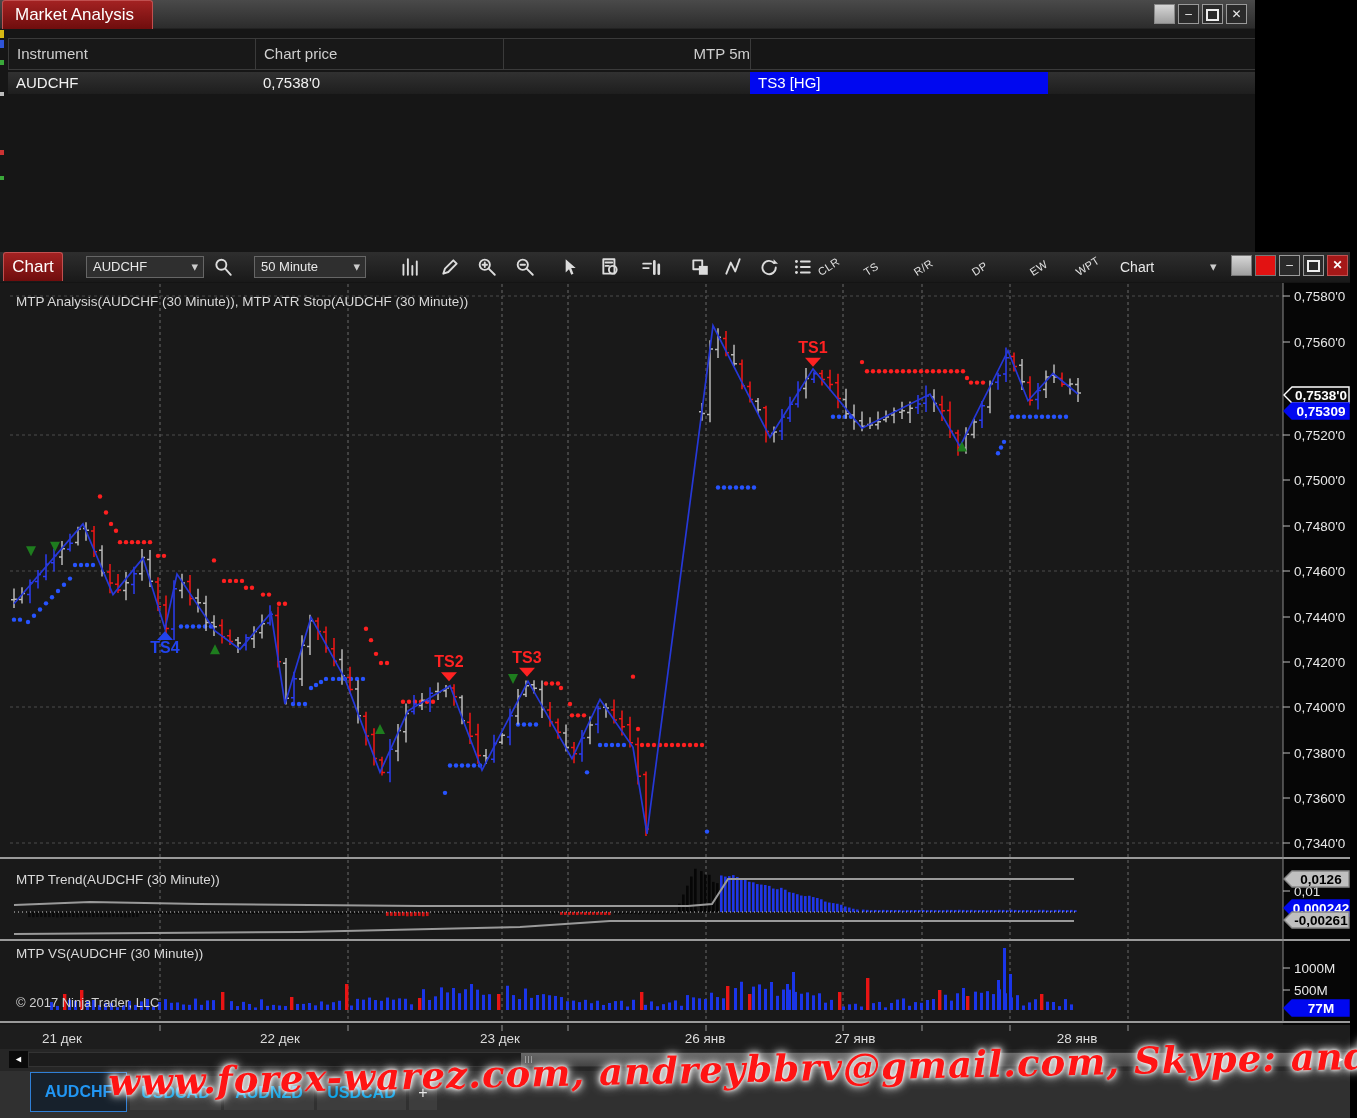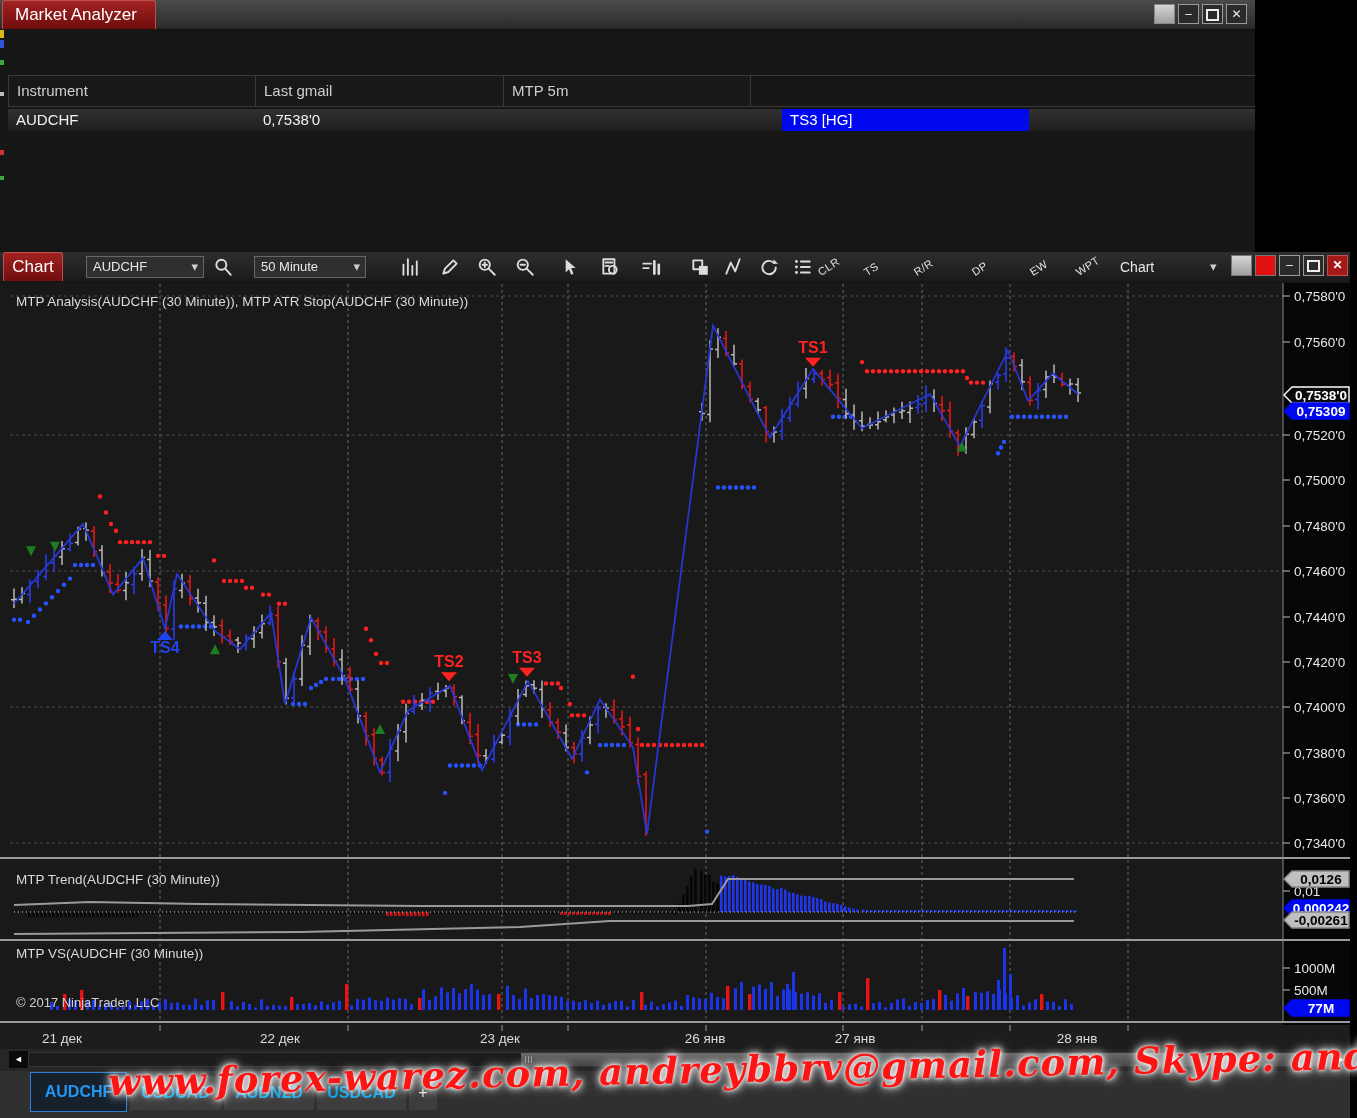--- a/index.html
+++ b/index.html
@@ -17,21 +17,21 @@
   .wb{width:21px;height:20px;background:#2a2a2a;border:1px solid #9a9a9a;color:#eee;
     font-size:12px;text-align:center;line-height:18px;display:inline-block;box-sizing:border-box;}
   .wb-silver{background:linear-gradient(#d6d6d6,#9f9f9f);border-color:#888;}
   .wb-red{background:#e21212;border-color:#902020;}
   .wb-closered{background:#a51818;border-color:#c05050;color:#fff;font-weight:bold;}
   .maxglyph{display:inline-block;width:9px;height:8px;border:2px solid #eee;margin-top:4px;}
   .ma-table{position:absolute;left:8px;top:38px;}
   .ma-hrow,.ma-row{display:flex;}
   .ma-hcell{height:30px;line-height:30px;background:#181818;border-right:1px solid #3a3a3a;
     color:#cfcfcf;font-size:15px;padding-left:8px;box-sizing:border-box;}
-  .ma-hrow{border:1px solid #3a3a3a;border-bottom:1px solid #3a3a3a;margin-top:37px;}
+  .ma-hrow{border:1px solid #3a3a3a;border-bottom:1px solid #3a3a3a;}
   .ma-row{margin-top:2px;background:linear-gradient(#313131,#1e1e1e);}
   .ma-cell{height:22px;line-height:22px;color:#f2f2f2;font-size:15px;padding-left:8px;box-sizing:border-box;}
   .ma-cell.hl{color:#fff;}
   .edgepx{position:absolute;left:0;width:4px;}
   
   .chart-window{position:absolute;left:0;top:252px;width:1350px;height:866px;background:#141414;overflow:hidden;}
   .toolbar{position:absolute;left:0;top:0;width:100%;height:30px;background:linear-gradient(#2e2e2e,#191919);}
   .chart-tab{position:absolute;left:3px;top:0;width:60px;height:29px;background:linear-gradient(#a32222,#6f0d0d);
     border:1px solid #c05050;border-bottom:none;border-radius:3px 3px 0 0;color:#fff;font-size:17px;
     text-align:center;line-height:27px;box-sizing:border-box;}
@@ -70,40 +70,40 @@
     text-shadow:0 0 3px #fff,0 0 7px #fff,0 0 12px #fff;}
 </style>
 </head>
 <body>
 
 <div id="stage">
 
   <section class="ma-window">
     <div class="ma-titlebar">
       <div class="ma-title-tab">
-        <span>Market Analyzer</span>
+        <span>Market Analysis</span>
       </div>
       <div class="winbtns">
         <span class="wb wb-silver"></span>
         <span class="wb">–</span>
         <span class="wb"><span class="maxglyph"></span></span>
         <span class="wb">✕</span>
       </div>
     </div>
     <div class="ma-table" id="ma-table">
         <div class="ma-hrow">
           <div class="ma-hcell" style="width: 247px;">Instrument</div>
-          <div class="ma-hcell" style="width: 248px;">Last gmail</div>
-          <div class="ma-hcell" style="width: 247px;">MTP 5m</div>
+          <div class="ma-hcell" style="width: 248px;">Chart price</div>
+          <div class="ma-hcell" style="width: 247px; text-align: right;">MTP 5m</div>
         </div>
         <div class="ma-row">
           <div class="ma-cell" style="width: 247px;">AUDCHF</div>
           <div class="ma-cell" style="width: 248px;">0,7538'0</div>
           <div class="ma-cell" style="width: 247px;"></div>
-          <div class="ma-cell hl" style="width: 247px; background: rgb(0, 8, 240); margin-left: 32px;">TS3 [HG]</div>
+          <div class="ma-cell hl" style="width: 298px; background: rgb(0, 8, 240);">TS3 [HG]</div>
           <div class="ma-cell" style="width: 246px;"></div>
         </div>
       </div>
   </section>
 
   <div class="edgepx" style="top:30px;height:8px;background:#d8b913"></div>
   <div class="edgepx" style="top:40px;height:8px;background:#2f54d8"></div>
   <div class="edgepx" style="top:60px;height:5px;background:#3aa83a"></div>
   <div class="edgepx" style="top:92px;height:4px;background:#bbbbbb"></div>
   <div class="edgepx" style="top:150px;height:5px;background:#cc3333"></div>

